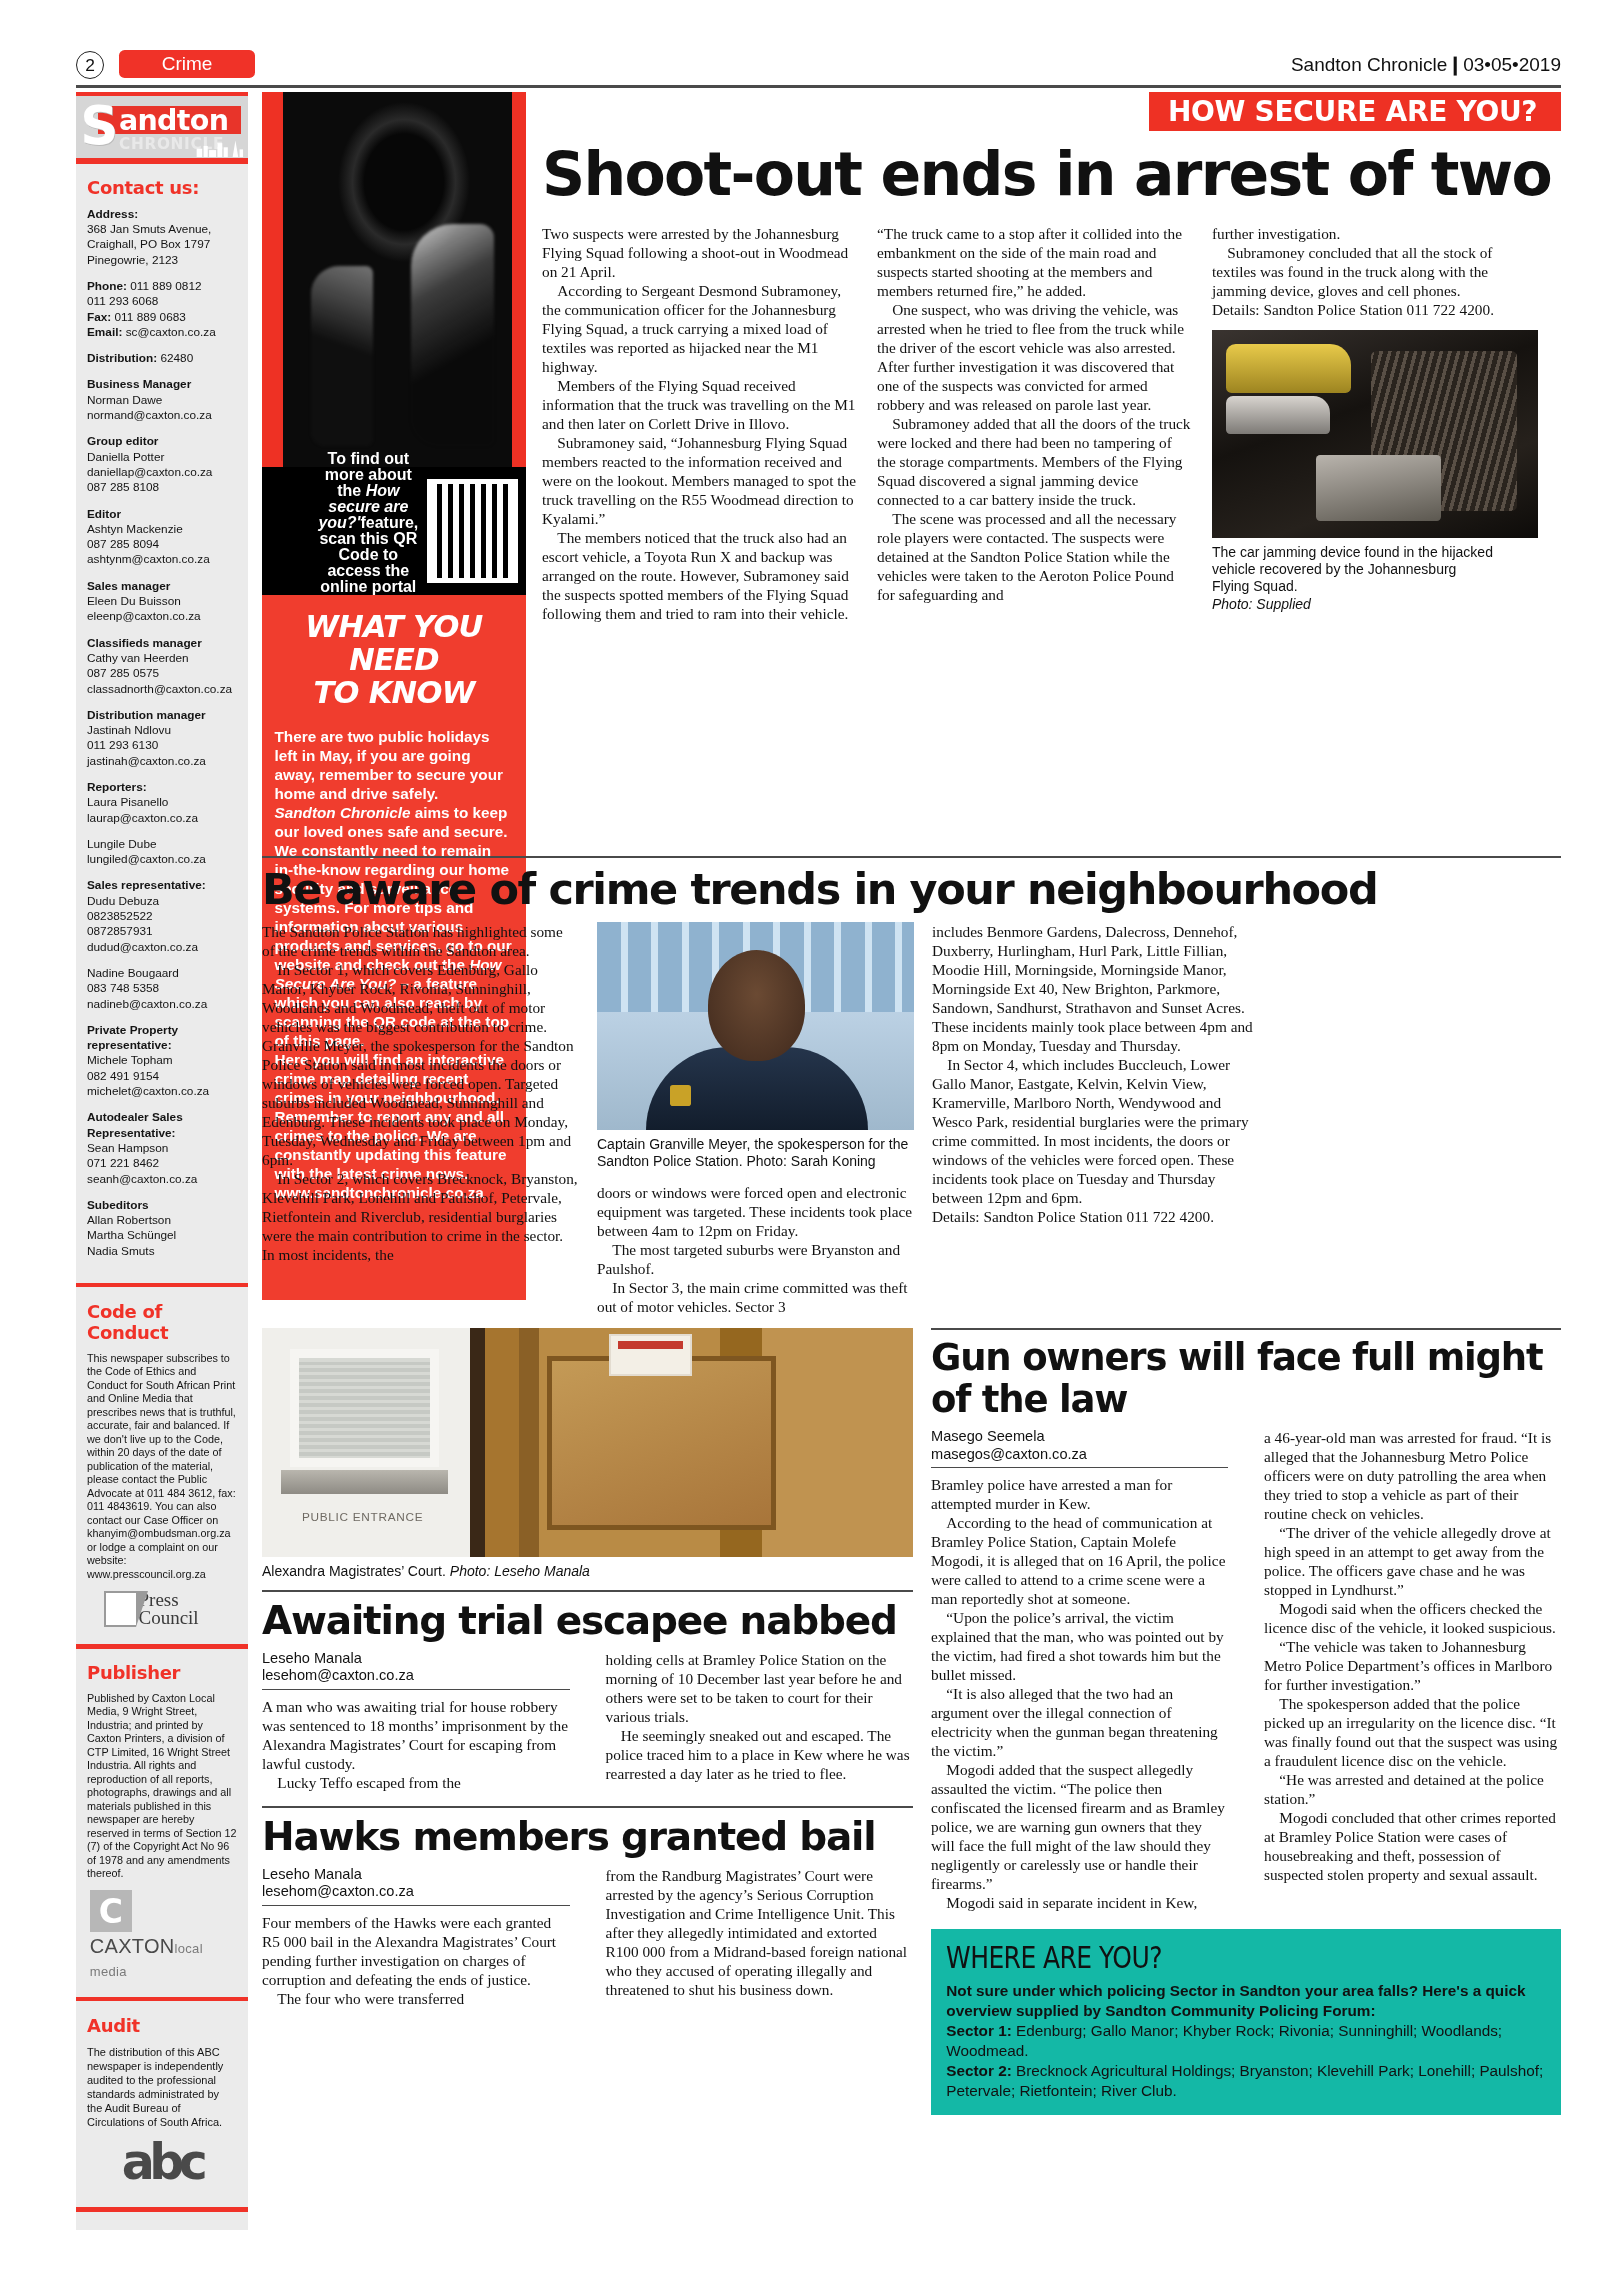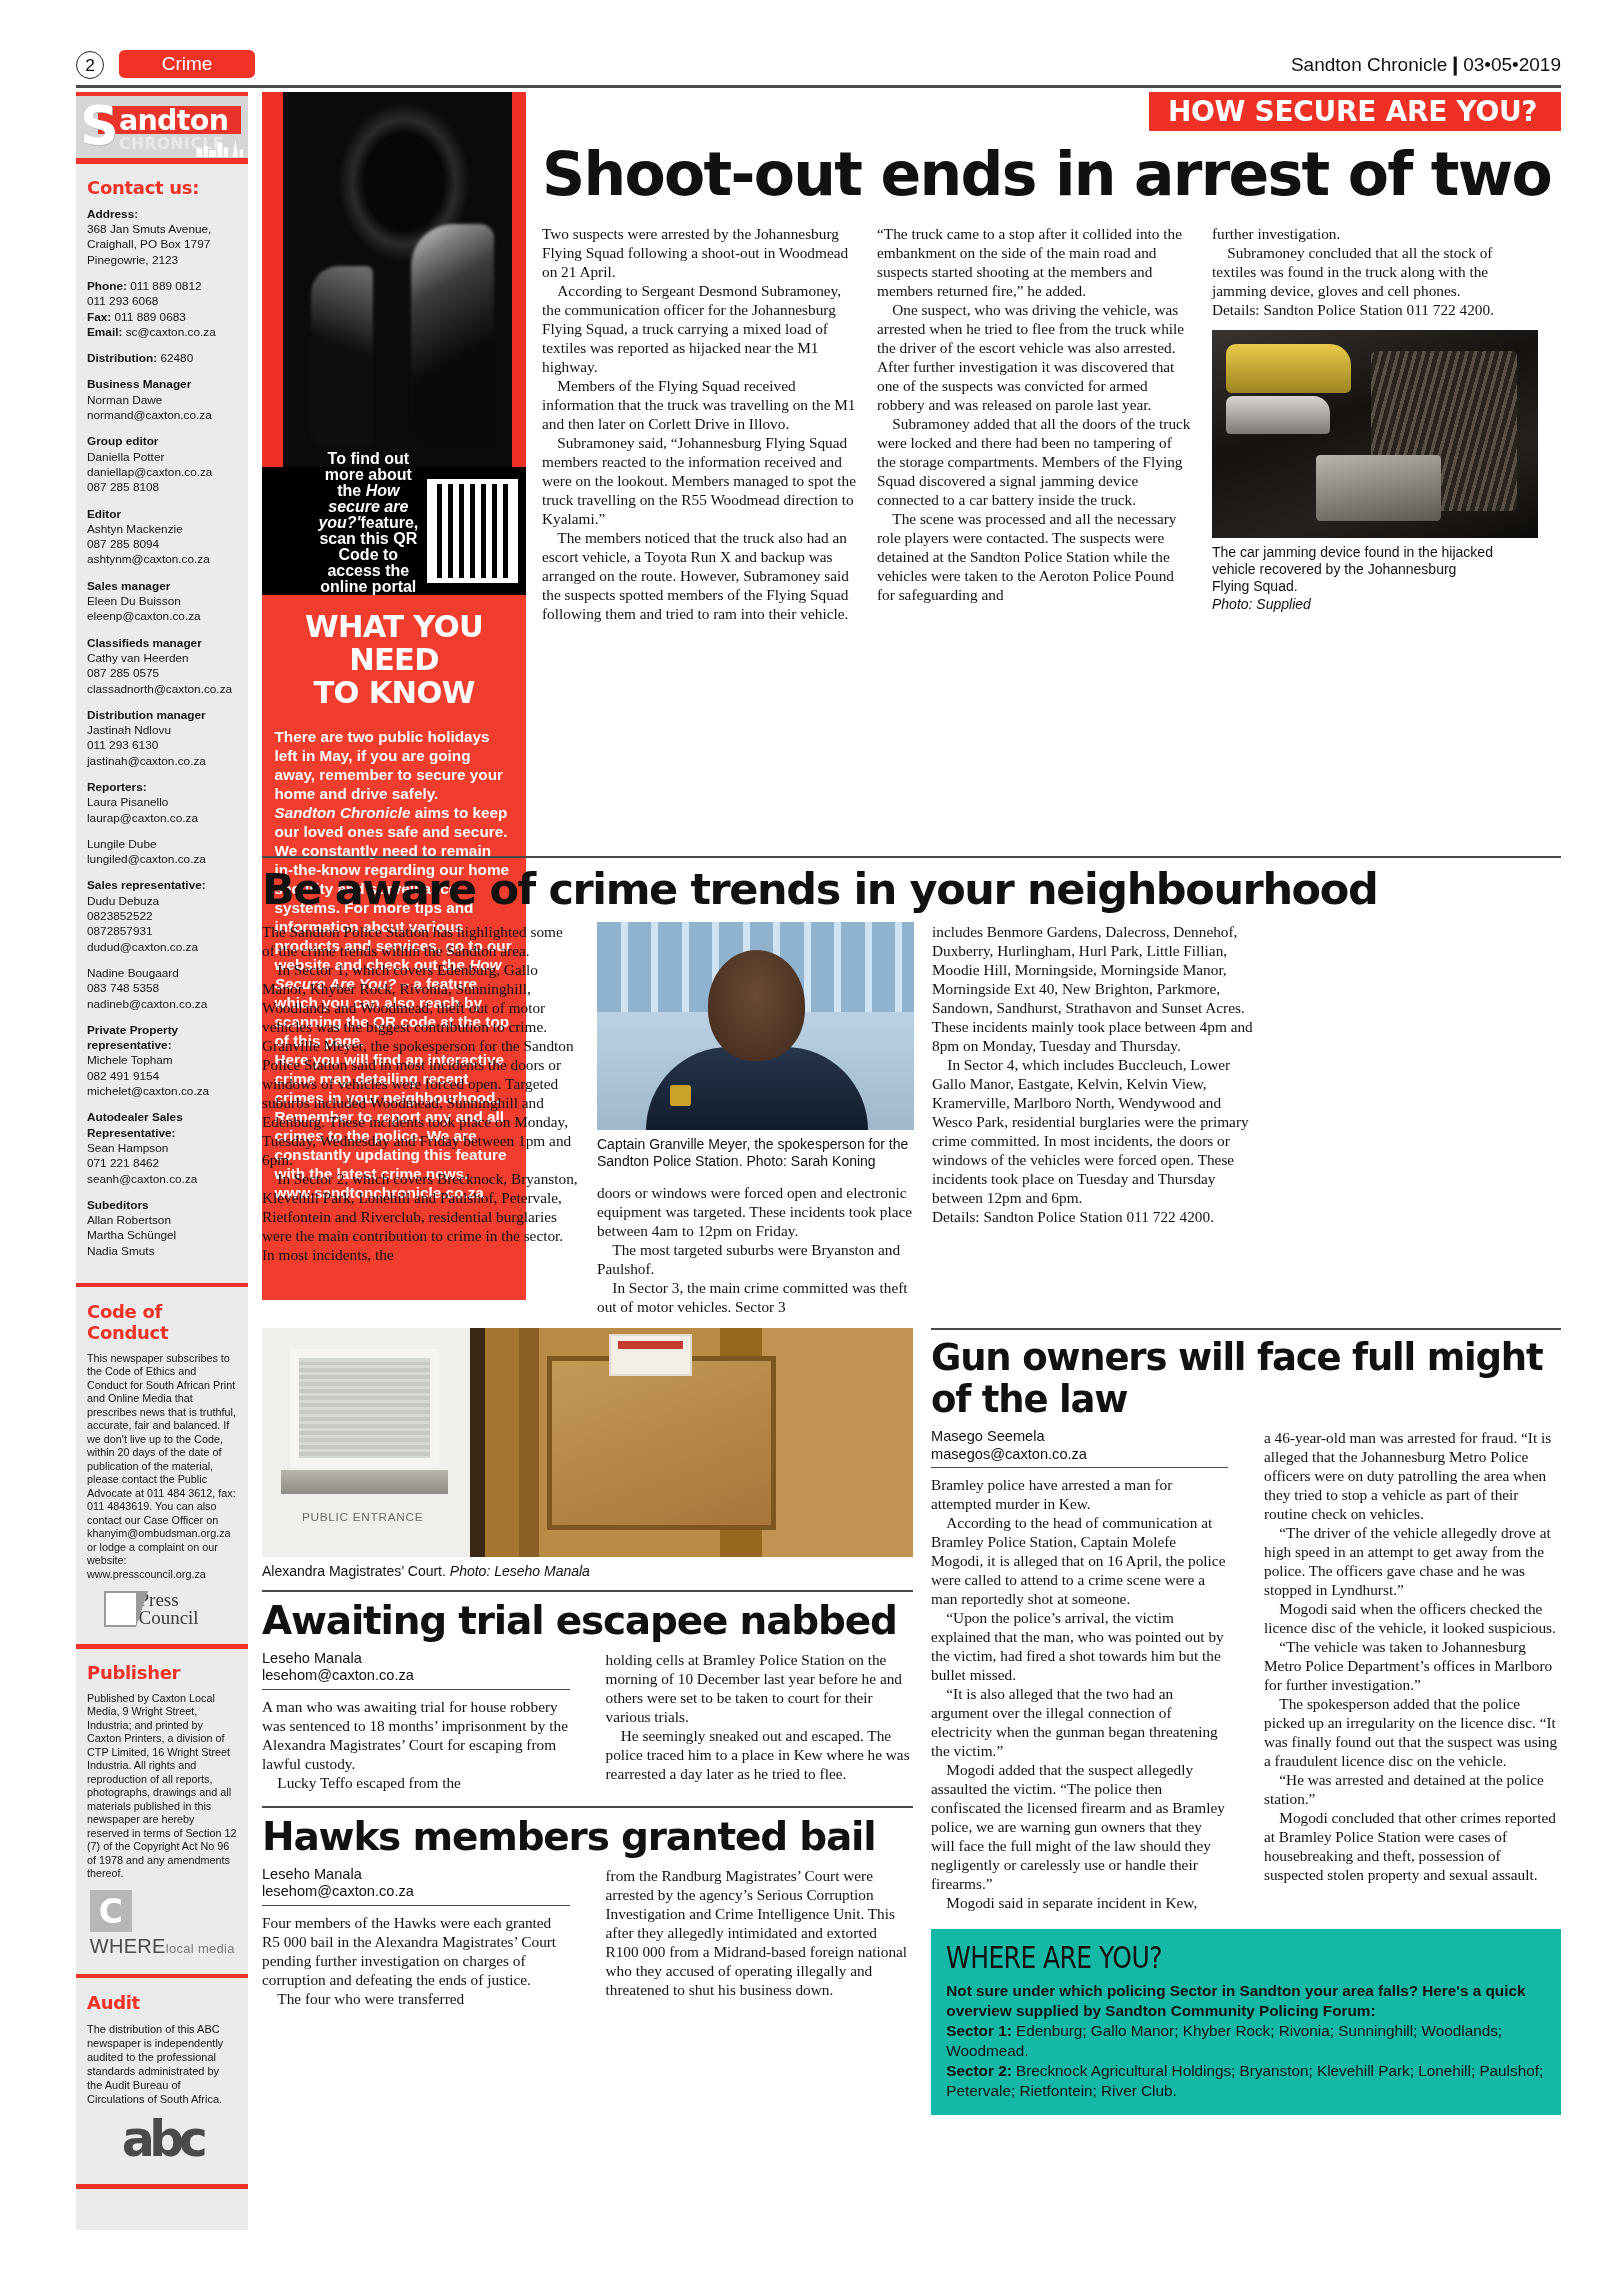--- a/index.html
+++ b/index.html
@@ -128,21 +128,21 @@
       repeating-linear-gradient(90deg,#000 0 5.6px,#fff 5.6px 11px),
       repeating-linear-gradient(0deg,#000 0 5.6px,transparent 5.6px 11px);
     background-blend-mode: difference; background-color:#fff;
   }
   .wyntk {
     position: absolute; left: 0; top: 503px; width: 264px; height: 705px;
     background: #f03d2e; color: #fff; padding: 15.3px 12.5px;
   }
   .wyntk h2 {
     font-size: 30.5px; line-height: 33px; text-align: center; font-weight: 700;
-    font-family: "DejaVu Sans", sans-serif; letter-spacing: -0.7px; margin-bottom: 18px;
+    font-family: "DejaVu Sans", sans-serif; letter-spacing: -0.7px; margin-bottom: 18px; font-style: italic;
   }
   .wyntk p { font-size: 15.3px; line-height: 19px; font-weight: 700; }
   .wyntk i { font-style: italic; }
 
   .hero-right { position: absolute; left: 280px; top: 0; right: 0; }
   .secure-band {
     position: absolute; right: 0; top: 0; height: 39px; background: #ee3124;
     color: #fff; font-size: 28px; font-weight: 700; line-height: 39px;
     padding: 0 16.7px 0 19.4px; font-family: "DejaVu Sans", sans-serif; letter-spacing: -0.3px;
   }
@@ -385,21 +385,21 @@
 
     <div class="sb-sep"></div>
     <div class="sb-pad">
       <div class="sb-head">Publisher</div>
       <div class="sb-body" style="font-size:10.8px;line-height:13.5px;">Published by Caxton Local Media, 9 Wright Street, Industria; and printed by Caxton Printers, a division of CTP Limited, 16 Wright Street Industria. All rights and reproduction of all reports, photographs, drawings and all materials published in this newspaper are hereby reserved in terms of Section 12 (7) of the Copyright Act No 96 of 1978 and any amendments thereof.</div>
       <div class="caxton-logo">
         <div class="cmark">
             <span>C</span>
           </div>
         <div class="cword">
-          <span>WHERE</span><small>local media</small>
+          <span>CAXTON</span><small>local media</small>
         </div>
       </div>
     </div>
 
     <div class="sb-sep"></div>
     <div class="sb-pad">
       <div class="sb-head">Audit</div>
       <div class="sb-body" style="font-size:11px;line-height:14px;">The distribution of this ABC newspaper is independently audited to the professional standards administrated by the Audit Bureau of Circulations of South Africa.</div>
       <div class="abc-logo">abc</div>
     </div>

